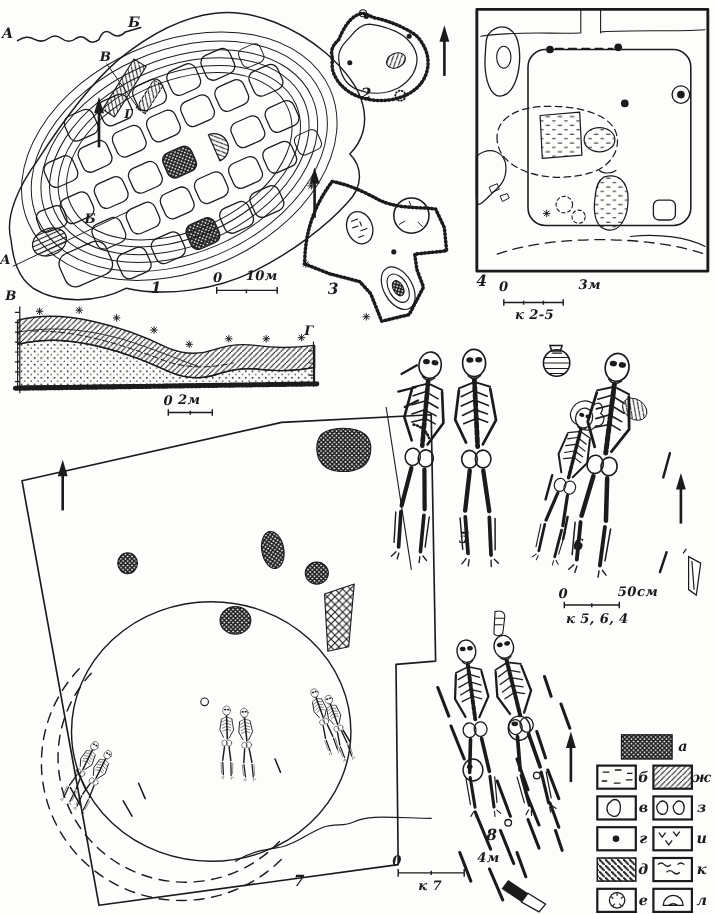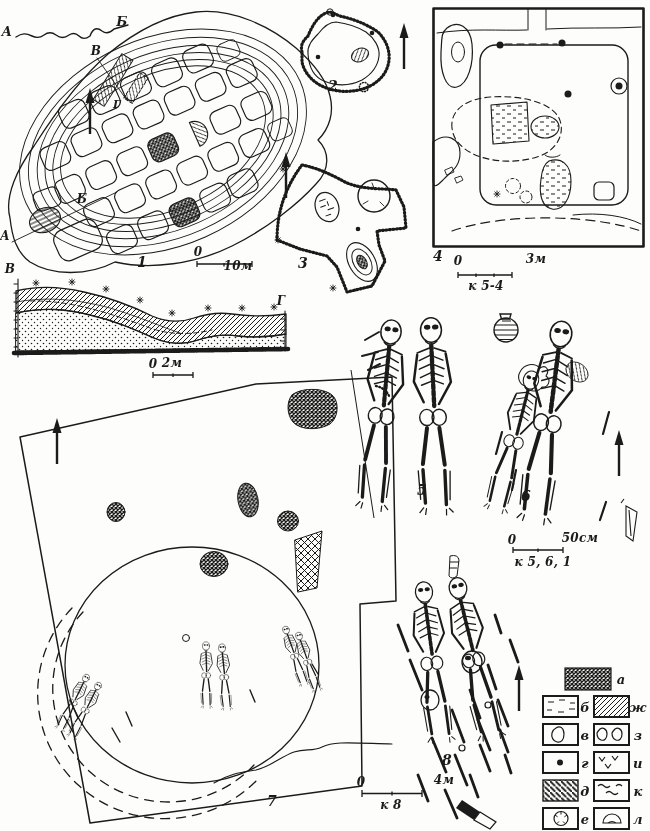--- a/index.html
+++ b/index.html
@@ -322,45 +322,45 @@
 </svg>
 
 <div class="lbl" style="left:7px;top:31px">А</div>
 <div class="lbl" style="left:122px;top:21px">Б</div>
 <div class="lbl sm" style="left:96px;top:51px">В</div>
 <div class="lbl xs" style="left:117px;top:104px">Г</div>
 <div class="lbl sm" style="left:82px;top:199px">Б</div>
 <div class="lbl sm" style="left:5px;top:236px">А</div>
 <div class="lbl num" style="left:142px;top:262px">1</div>
 <div class="lbl sm" style="left:198px;top:252px">0</div>
-<div class="lbl sm" style="left:238px;top:266px">10м</div>
+<div class="lbl sm" style="left:238px;top:251px">10м</div>
 
 <div class="lbl sm" style="left:10px;top:269px">В</div>
 <div class="lbl sm" style="left:281px;top:301px">Г</div>
 <div class="lbl sm" style="left:153px;top:364px">0</div>
 <div class="lbl sm" style="left:172px;top:363px">2м</div>
 
 <div class="lbl num" style="left:333px;top:86px">2</div>
 <div class="lbl num" style="left:303px;top:263px">3</div>
 
 <div class="lbl num" style="left:438px;top:256px">4</div>
 <div class="lbl sm" style="left:458px;top:261px">0</div>
 <div class="lbl sm" style="left:536px;top:259px">3м</div>
-<div class="lbl sm" style="left:486px;top:286px">к 5-4</div>
+<div class="lbl sm" style="left:486px;top:286px">к 2-5</div>
 
 <div class="lbl num" style="left:422px;top:490px">5</div>
 <div class="lbl num" style="left:526px;top:496px">6</div>
 <div class="lbl sm" style="left:512px;top:540px">0</div>
 <div class="lbl sm" style="left:580px;top:538px">50см</div>
-<div class="lbl sm" style="left:543px;top:562px">к 5, 6, 1</div>
+<div class="lbl sm" style="left:543px;top:562px">к 5, 6, 4</div>
 
 <div class="lbl num" style="left:272px;top:801px">7</div>
 <div class="lbl sm" style="left:361px;top:782px">0</div>
 <div class="lbl sm" style="left:444px;top:780px">4м</div>
-<div class="lbl sm" style="left:391px;top:805px">к 8</div>
+<div class="lbl sm" style="left:391px;top:805px">к 7</div>
 
 <div class="lbl num" style="left:447px;top:760px">8</div>
 
 <div class="lbl" style="left:621px;top:679px">а</div>
 <div class="lbl" style="left:585px;top:707px">б</div>
 <div class="lbl" style="left:638px;top:707px">ж</div>
 <div class="lbl" style="left:585px;top:735px">в</div>
 <div class="lbl" style="left:638px;top:735px">з</div>
 <div class="lbl" style="left:585px;top:763px">г</div>
 <div class="lbl" style="left:638px;top:763px">и</div>

